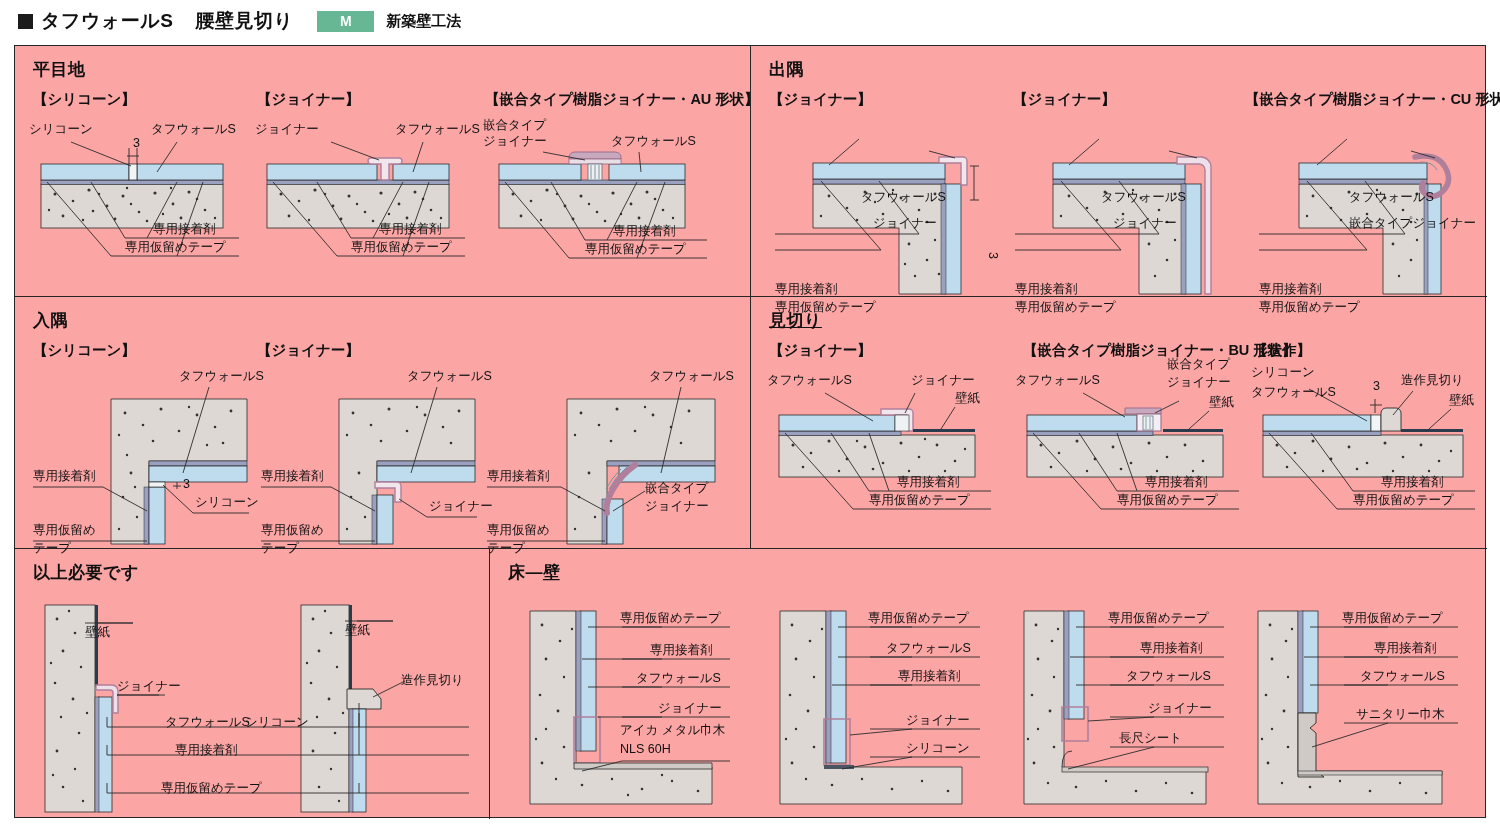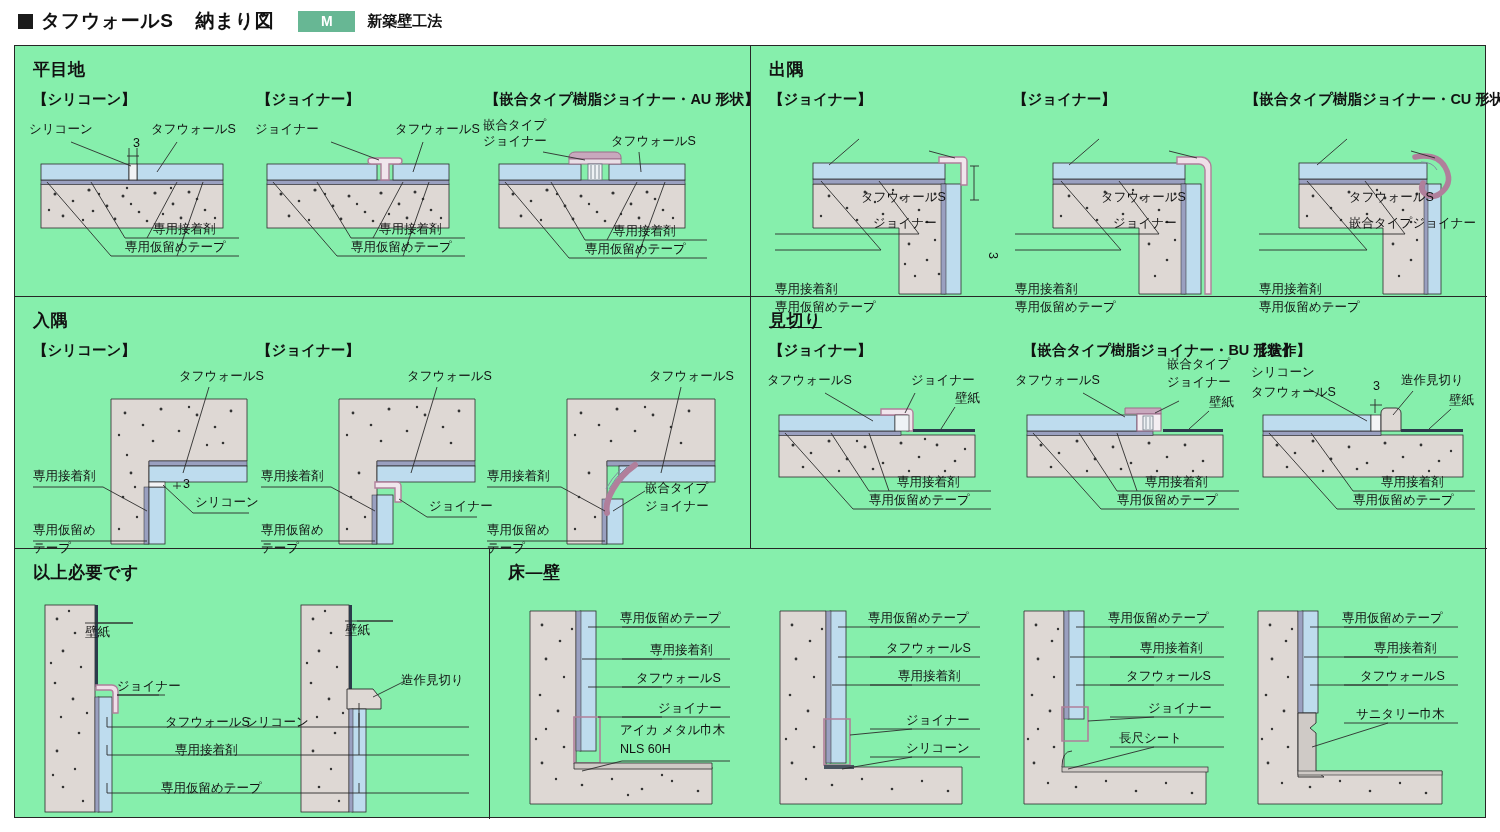--- a/index.html
+++ b/index.html
@@ -27,21 +27,21 @@
     margin-left:24px; width:57px; height:21px; background:#67b794;
     color:#fff; font-size:14px; font-weight:bold;
     display:flex; align-items:center; justify-content:center; flex:none;
   }
   .badge-label { font-size:15px; font-weight:bold; margin-left:12px; }
   .note { margin-left:58px; font-size:14.5px; font-weight:500; }
 
   
   .frame {
     position:absolute; left:14px; top:45px; width:1472px; height:773px;
-    border:1px solid #262626; background:#86efac;
+    border:1px solid #262626; background:#fca5a5;
   }
   .vline { position:absolute; background:#262626; }
   .hline { position:absolute; background:#262626; }
 
   .cell { position:absolute; }
   .sec-title { font-size:17px; font-weight:bold; letter-spacing:.5px; }
   .sub-title { font-size:14.5px; font-weight:bold; letter-spacing:0px; white-space:nowrap;}
 
   .dwg { position:absolute; }
   .lbl {
@@ -54,21 +54,21 @@
   .ul2 { stroke:#2b2b2b; stroke-width:0.9; }
 </style>
 </head>
 <body>
 
 <div class="page">
 
   <div class="header">
     <div class="sq"></div>
     <div class="h-title">タフウォールS</div>
-    <div class="h-sub">納まり図</div>
+    <div class="h-sub">腰壁見切り</div>
     <div class="badge">M</div>
     <div class="badge-label">新築壁工法</div>
   </div>
 
   <div class="frame">
 
     <div class="vline" style="left:735px; top:0; width:1px; height:502px;"></div>
     <div class="hline" style="left:0; top:250px; width:1472px; height:1px;"></div>
     <div class="hline" style="left:0; top:502px; width:1472px; height:1px;"></div>
     <div class="vline" style="left:474px; top:502px; width:1px; height:271px;"></div>

